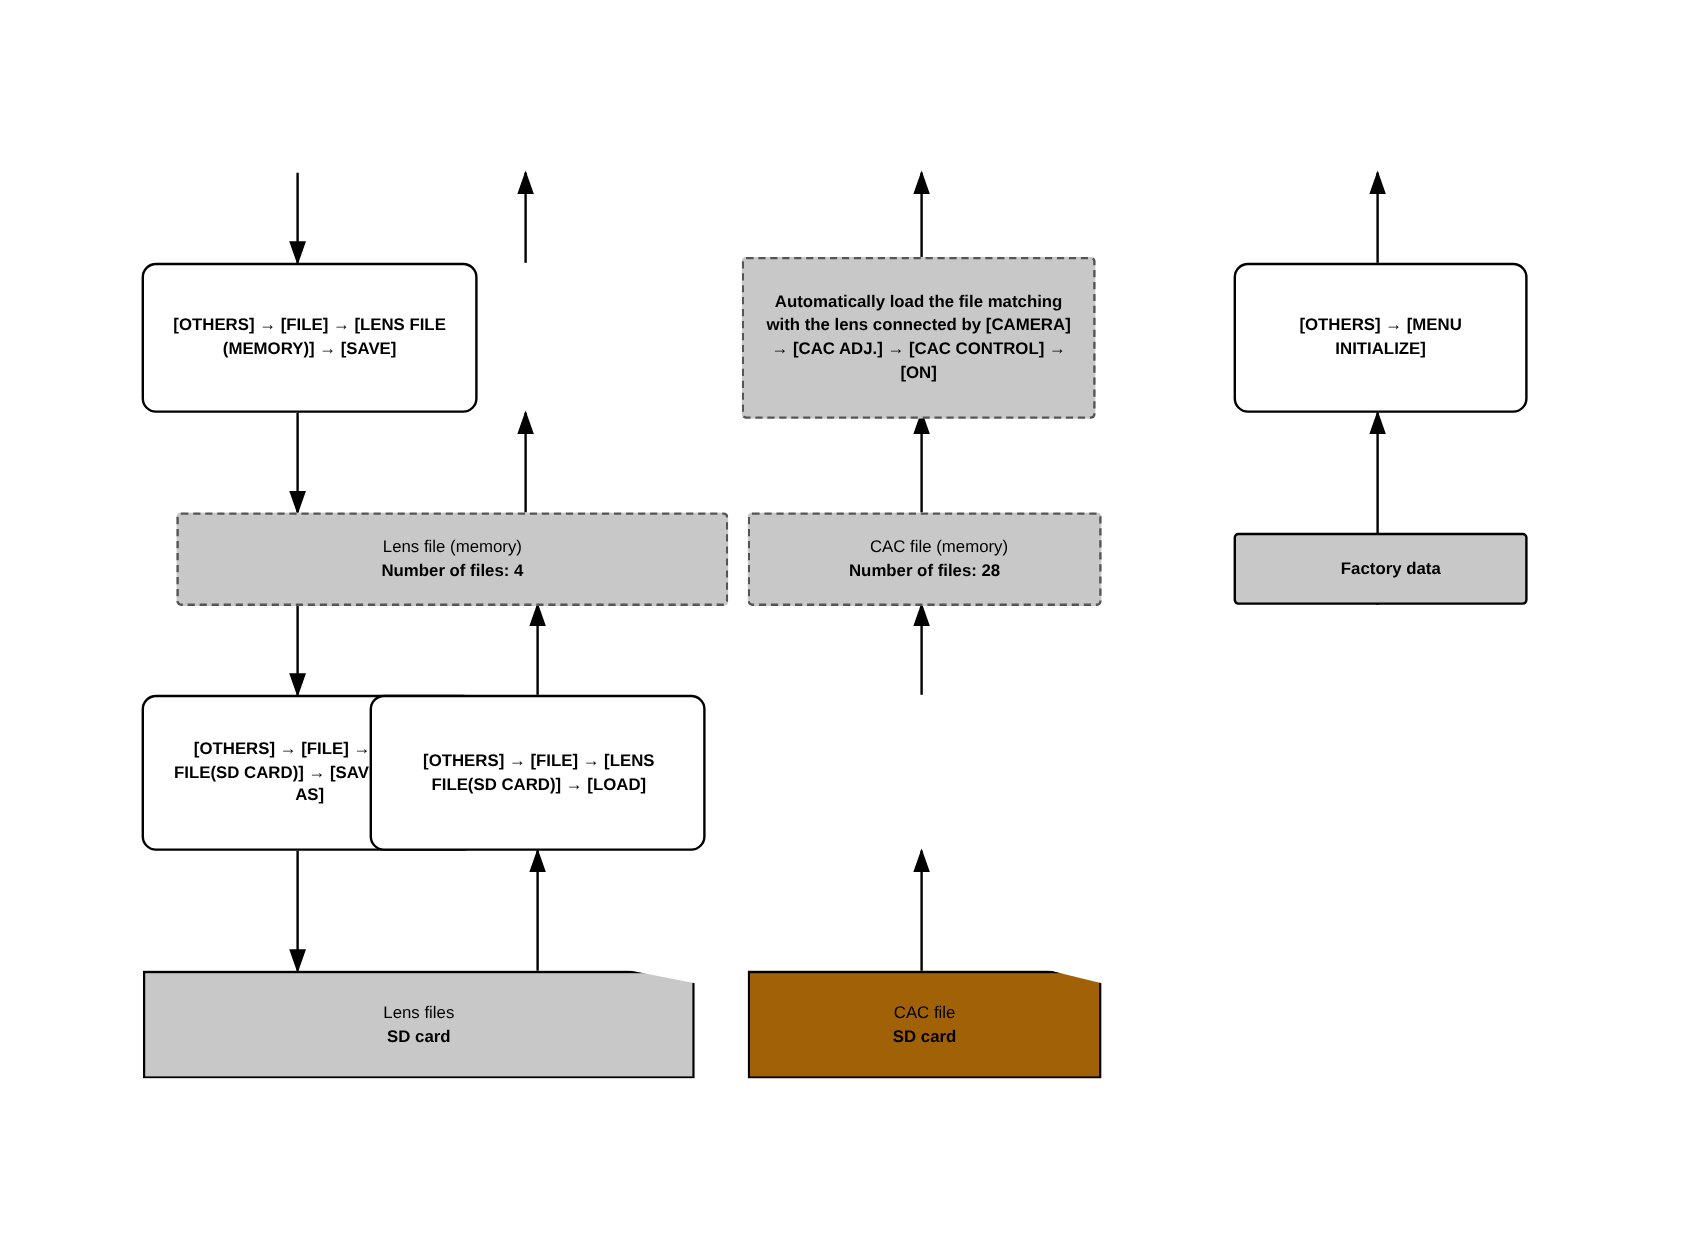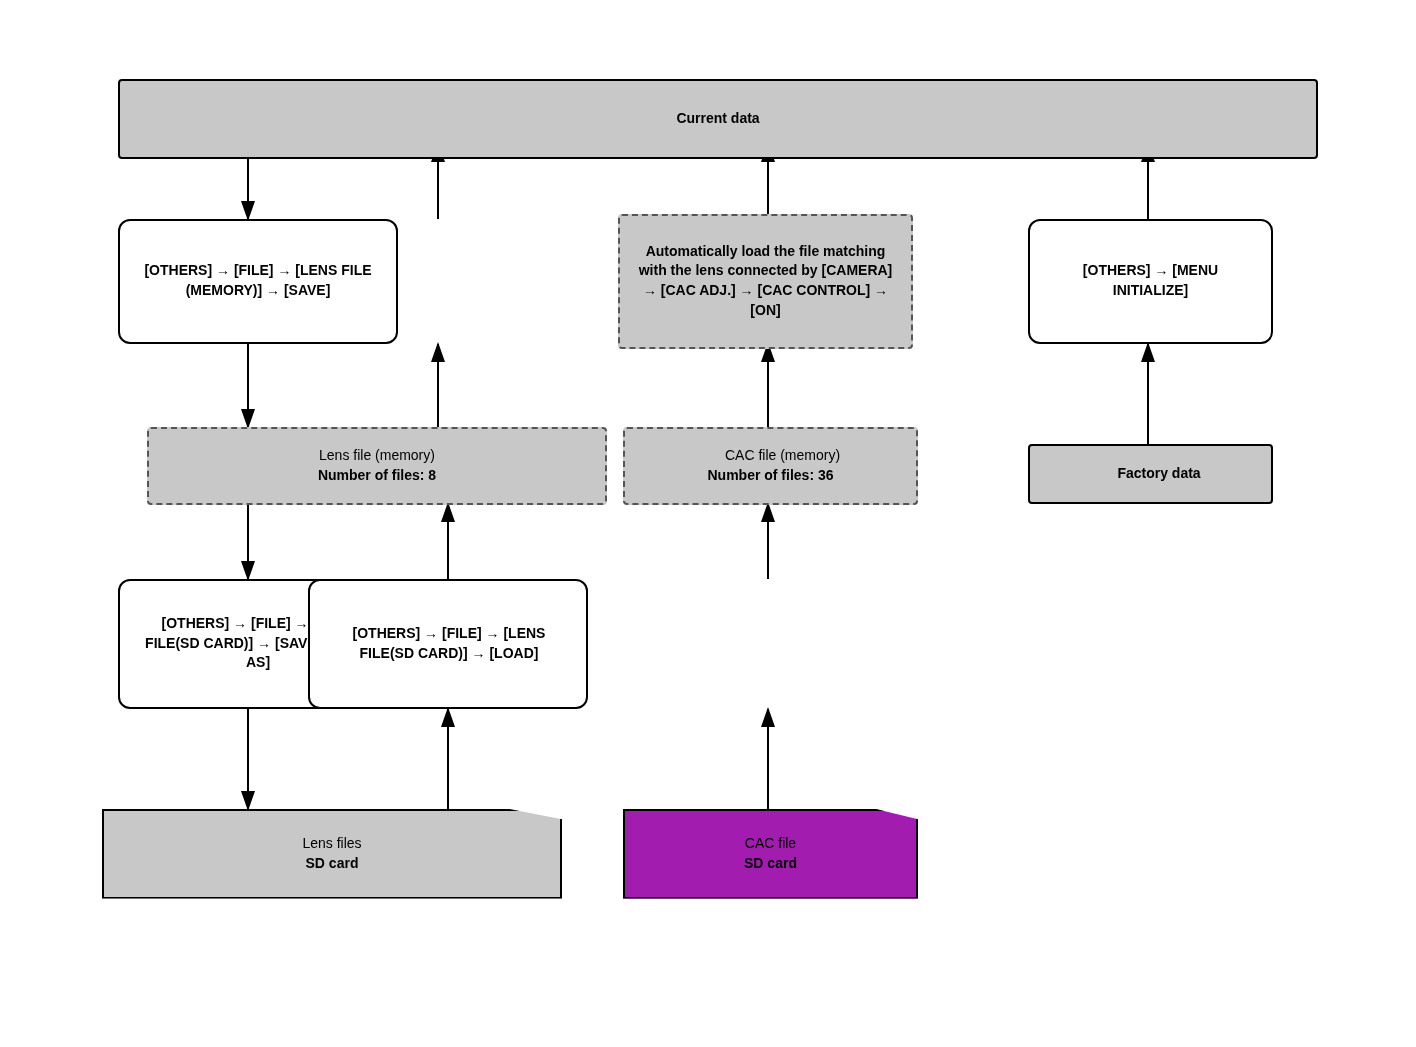--- a/index.html
+++ b/index.html
@@ -101,63 +101,60 @@
 
     <line x1="710" y1="760" x2="710" y2="660" stroke="#000" stroke-width="2" marker-end="url(#arrowhead)"></line>
 
     <line x1="1090" y1="455" x2="1090" y2="295" stroke="#000" stroke-width="2" marker-end="url(#arrowhead)"></line>
 
     <line x1="1090" y1="170" x2="1090" y2="95" stroke="#000" stroke-width="2" marker-end="url(#arrowhead)"></line>
 
     <line x1="190" y1="660" x2="190" y2="760" stroke="#000" stroke-width="2" marker-end="url(#arrowhead)"></line>
   </svg>
 
-  <div class="box box-top-wide" style="left:60px; top:30px; width:1200px; height:80px;">
-    <b>Current data</b>
-  </div>
 
   <div class="box box-solid" style="left:60px; top:170px; width:280px; height:125px;">
     <b>[OTHERS] → [FILE] → [LENS FILE (MEMORY)] → [SAVE]</b>
   </div>
 
 
   <div class="box box-solid" style="left:970px; top:170px; width:245px; height:125px;">
     <b>[OTHERS] → [MENU INITIALIZE]</b>
   </div>
 
   <div class="box box-dashed" style="left:560px; top:165px; width:295px; height:135px;">
     <b>Automatically load the file matching with the lens connected by [CAMERA] → [CAC ADJ.] → [CAC CONTROL] → [ON]</b>
   </div>
 
   <div class="box box-dashed" style="left:60px; top:378px; width:460px; height:78px;margin-left:29px;">
     <div style="font-weight:normal;">Lens file (memory)</div>
-    <b>Number of files: 8</b>
+    <b>Number of files: 4</b>
   </div>
 
   <div class="box box-dashed" style="left:565px; top:378px; width:295px; height:78px;">
     <div style="font-weight:normal;margin-left:24px;">CAC file (memory)</div>
-    <b>Number of files: 36</b>
+    <b>Number of files: 28</b>
   </div>
 
   <div class="box box-solid-gray" style="left:970px; top:395px; width:245px; height:60px;padding-left:31px;">
     <b>Factory data</b>
   </div>
 
   <div class="box box-solid" style="left:60px; top:530px; width:280px; height:130px;">
     <b>[OTHERS] → [FILE] → [LENS FILE(SD CARD)] → [SAVE]/ [SAVE AS]</b>
   </div>
 
   <div class="box box-solid" style="left:250px; top:530px; width:280px; height:130px;padding-left:16px;">
     <b>[OTHERS] → [FILE] → [LENS FILE(SD CARD)] → [LOAD]</b>
   </div>
 
 
-  <div class="box box-solid-gray sd-card" style="left:44px; top:760px; width:460px; height:90px; background:#c8c8c8; border:2px solid #000; clip-path: polygon(0 0, 88% 0, 100% 12%, 100% 100%, 0 100%);">
+  <div class="box box-solid-gray sd-card" style="left:61px; top:760px; width:460px; height:90px; background:#c8c8c8; border:2px solid #000; clip-path: polygon(0 0, 88% 0, 100% 12%, 100% 100%, 0 100%);">
     <div style="font-weight:normal;">Lens files</div>
     <b>SD card</b>
   </div>
 
-  <div class="box box-solid-gray sd-card" style="left:565px; top:760px; width:295px; height:90px; background:#a21caf; border:2px solid #000; clip-path: polygon(0 0, 85% 0, 100% 12%, 100% 100%, 0 100%);">
+  <div class="box box-solid-gray sd-card" style="left:565px; top:760px; width:295px; height:90px; background:#a16207; border:2px solid #000; clip-path: polygon(0 0, 85% 0, 100% 12%, 100% 100%, 0 100%);">
     <div style="font-weight:normal;">CAC file</div>
     <b>SD card</b>
   </div>
 
 </div>
 
 </body></html>

